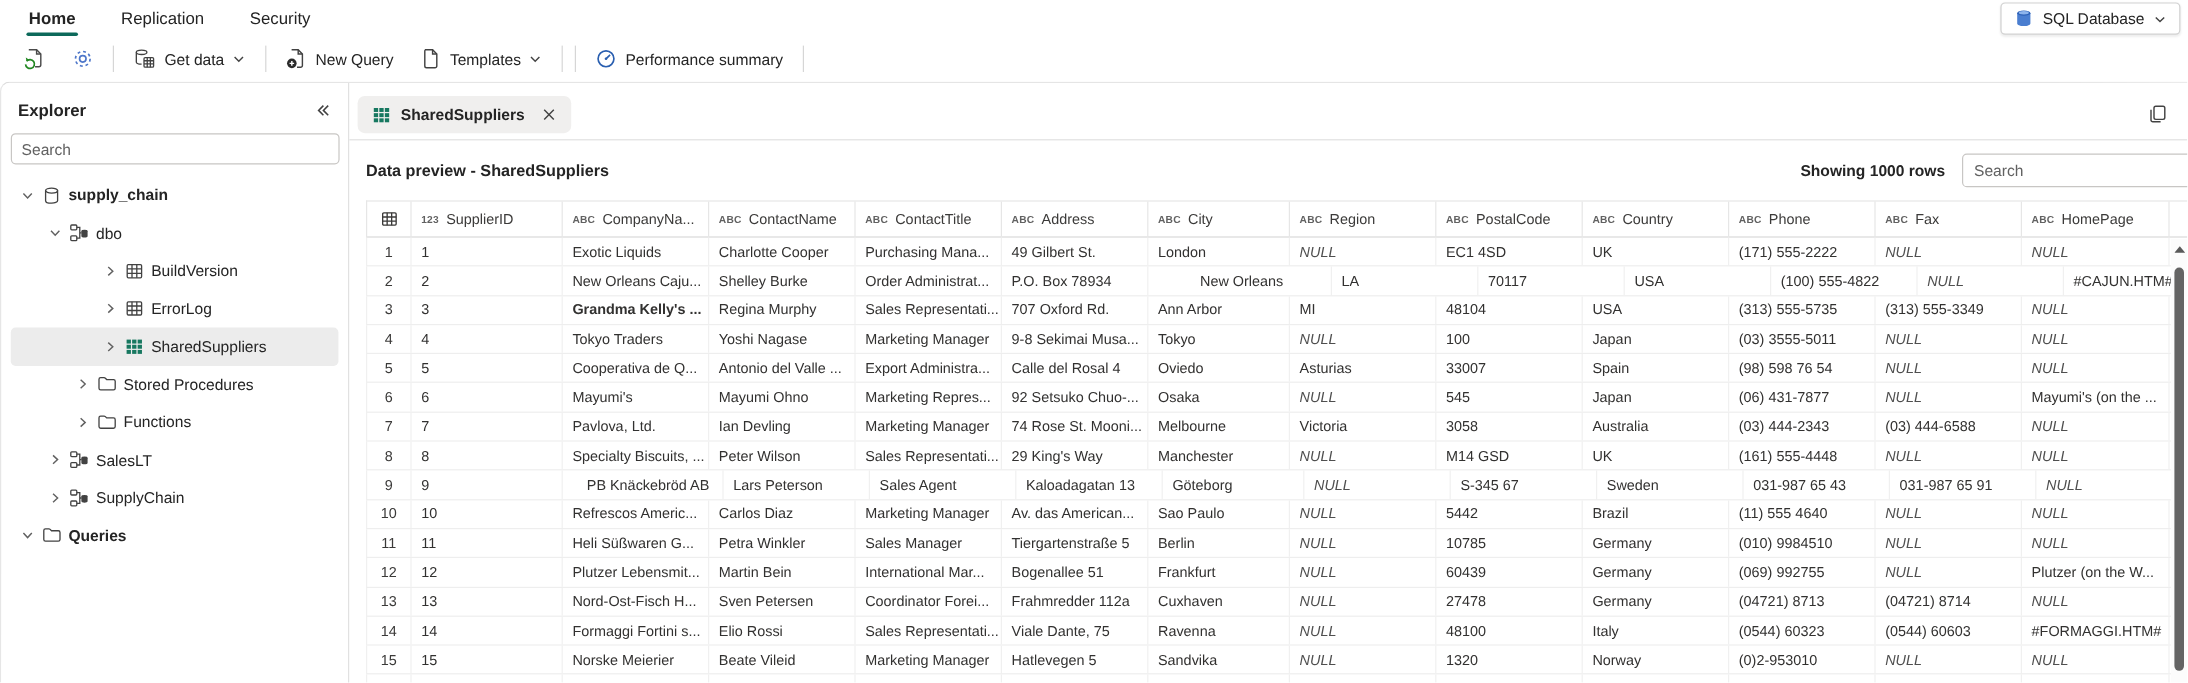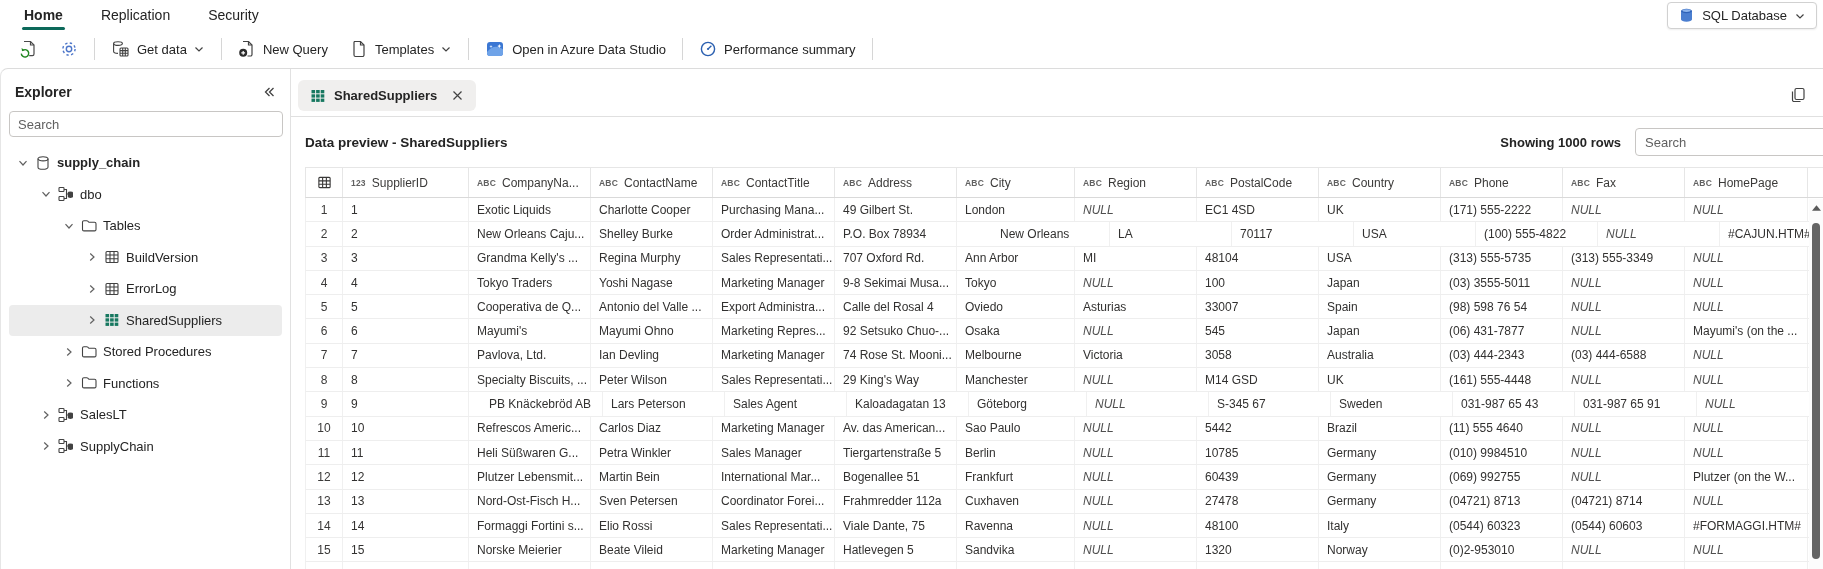--- a/index.html
+++ b/index.html
@@ -165,31 +165,20 @@
           </svg>
       </span>
       <span>Templates</span>
       <span class="chev">
         <svg width="12" height="12" viewBox="0 0 12 12" fill="none" stroke="#424242" stroke-width="1.2">
             <path d="M2.5 4.5 L6 8 l3.5-3.5"></path>
           </svg>
       </span>
     </button>
     <span class="sep"></span>
-    <button class="tb">
-      <span style="display:flex">
-        <svg width="20" height="20" viewBox="0 0 20 20">
-            <rect x="2" y="3" width="16" height="14" rx="3" fill="#3b77d3"></rect>
-            <path d="M2 13 c5 -6.5 11 -6.5 16 -2.5 v3.5 a3 3 0 0 1 -3 3 H5 a3 3 0 0 1 -3 -3 z" fill="#6fa3e8"></path>
-            <path d="M14.3 5 l.6 1.5 1.5.6 -1.5.6 -.6 1.5 -.6 -1.5 -1.5 -.6 1.5 -.6 z" fill="#ffffff"></path>
-            <path d="M6 6 l.5 1.1 1.1.5 -1.1.5 -.5 1.1 -.5 -1.1 -1.1 -.5 1.1 -.5 z" fill="#d8e8fb"></path>
-          </svg>
-      </span>
-      <span>Open in Azure Data Studio</span>
-    </button>
     <span class="sep"></span>
     <button class="tb">
       <span style="display:flex">
         <svg width="18" height="18" viewBox="0 0 18 18">
             <circle cx="9" cy="9" r="6.6" fill="none" stroke="#2a5fb0" stroke-width="1.4"></circle>
             <path d="M9 9 L12.4 5.8" stroke="#2a5fb0" stroke-width="1.4"></path>
             <circle cx="9" cy="9" r="1.1" fill="#2a5fb0"></circle>
           </svg>
       </span>
       <span>Performance summary</span>
@@ -240,33 +229,20 @@
                   <path d="M6 3.5 h2.5 v9 h-2.5 M8.5 8 h1.5"></path>
                 </g>
                 <g fill="#424242">
                   <ellipse cx="12.4" cy="6.6" rx="2.6" ry="1.1"></ellipse>
                   <path d="M9.8 6.6 v4.2 c0 .6 1.16 1.1 2.6 1.1 s2.6 -.5 2.6 -1.1 v-4.2 z"></path>
                 </g>
               </svg>
             </span>
             <span class="tlabel">dbo</span>
           </div>
-          <div class="tree-item" style="padding-left: 52px;">
-            <span class="twisty">
-              <svg width="12" height="12" viewBox="0 0 12 12">
-                <path d="M2.5 4.2 L6 8 L9.5 4.2" fill="none" stroke="#616161" stroke-width="1.2"></path>
-              </svg>
-            </span>
-            <span class="ticon">
-              <svg width="16" height="16" viewBox="0 0 16 16">
-                <path d="M1.5 4.1 c0 -.8.6 -1.4 1.4 -1.4 h2.8 c.4 0 .8.17 1.1.47 l1.1 1.13 h5.7 c.8 0 1.4.6 1.4 1.4 v5.8 c0 .8 -.6 1.4 -1.4 1.4 H2.9 c-.8 0 -1.4 -.6 -1.4 -1.4 z" fill="none" stroke="#424242" stroke-width="1.1"></path>
-              </svg>
-            </span>
-            <span class="tlabel">Tables</span>
-          </div>
           <div class="tree-item" style="padding-left: 75px;">
             <span class="twisty">
               <svg width="12" height="12" viewBox="0 0 12 12">
                 <path d="M4.2 2.5 L8 6 L4.2 9.5" fill="none" stroke="#616161" stroke-width="1.2"></path>
               </svg>
             </span>
             <span class="ticon">
               <svg width="16" height="16" viewBox="0 0 16 16" fill="none" stroke="#424242" stroke-width="1.1">
                 <rect x="2" y="2.5" width="12" height="11" rx="1"></rect>
                 <path d="M2 6 h12 M2 9.75 h12 M6 2.5 v11 M10 2.5 v11"></path>
@@ -369,20 +345,33 @@
                   <rect x="1" y="10.5" width="5" height="4" rx="0.8"></rect>
                   <path d="M6 3.5 h2.5 v9 h-2.5 M8.5 8 h1.5"></path>
                 </g>
                 <g fill="#424242">
                   <ellipse cx="12.4" cy="6.6" rx="2.6" ry="1.1"></ellipse>
                   <path d="M9.8 6.6 v4.2 c0 .6 1.16 1.1 2.6 1.1 s2.6 -.5 2.6 -1.1 v-4.2 z"></path>
                 </g>
               </svg>
             </span>
             <span class="tlabel">SupplyChain</span>
+          </div>
+          <div class="tree-item bold" style="padding-left: 6px;">
+            <span class="twisty">
+              <svg width="12" height="12" viewBox="0 0 12 12">
+                <path d="M2.5 4.2 L6 8 L9.5 4.2" fill="none" stroke="#616161" stroke-width="1.2"></path>
+              </svg>
+            </span>
+            <span class="ticon">
+              <svg width="16" height="16" viewBox="0 0 16 16">
+                <path d="M1.5 4.1 c0 -.8.6 -1.4 1.4 -1.4 h2.8 c.4 0 .8.17 1.1.47 l1.1 1.13 h5.7 c.8 0 1.4.6 1.4 1.4 v5.8 c0 .8 -.6 1.4 -1.4 1.4 H2.9 c-.8 0 -1.4 -.6 -1.4 -1.4 z" fill="none" stroke="#424242" stroke-width="1.1"></path>
+              </svg>
+            </span>
+            <span class="tlabel">Queries</span>
           </div>
         </div>
     </aside>
 
     <section class="main">
       <div class="tabbar">
         <div class="doc-tab">
           <span style="display:flex">
             <svg width="16" height="16" viewBox="0 0 16 16" fill="#177860">
                 <rect x="1.5" y="2" width="3.6" height="3.3"></rect>
@@ -507,21 +496,21 @@
               <div class="cell" style="width: 122px;">LA</div>
               <div class="cell" style="width: 122px;">70117</div>
               <div class="cell" style="width: 122px;">USA</div>
               <div class="cell" style="width: 122px;">(100) 555-4822</div>
               <div class="cell null" style="width: 122px;">NULL</div>
               <div class="cell" style="width: 123px;">#CAJUN.HTM#</div>
             </div>
             <div class="grid-row">
               <div class="cell rownum" style="width: 37px;">3</div>
               <div class="cell" style="width: 126px;">3</div>
-              <div class="cell" style="width: 122px;">Grandma Kelly's ...</div>
+              <div class="cell" style="width: 122px; font-weight: bold;">Grandma Kelly's ...</div>
               <div class="cell" style="width: 122px;">Regina Murphy</div>
               <div class="cell" style="width: 122px;">Sales Representati...</div>
               <div class="cell" style="width: 122px;">707 Oxford Rd.</div>
               <div class="cell" style="width: 118px;">Ann Arbor</div>
               <div class="cell" style="width: 122px;">MI</div>
               <div class="cell" style="width: 122px;">48104</div>
               <div class="cell" style="width: 122px;">USA</div>
               <div class="cell" style="width: 122px;">(313) 555-5735</div>
               <div class="cell" style="width: 122px;">(313) 555-3349</div>
               <div class="cell null" style="width: 123px;">NULL</div>

